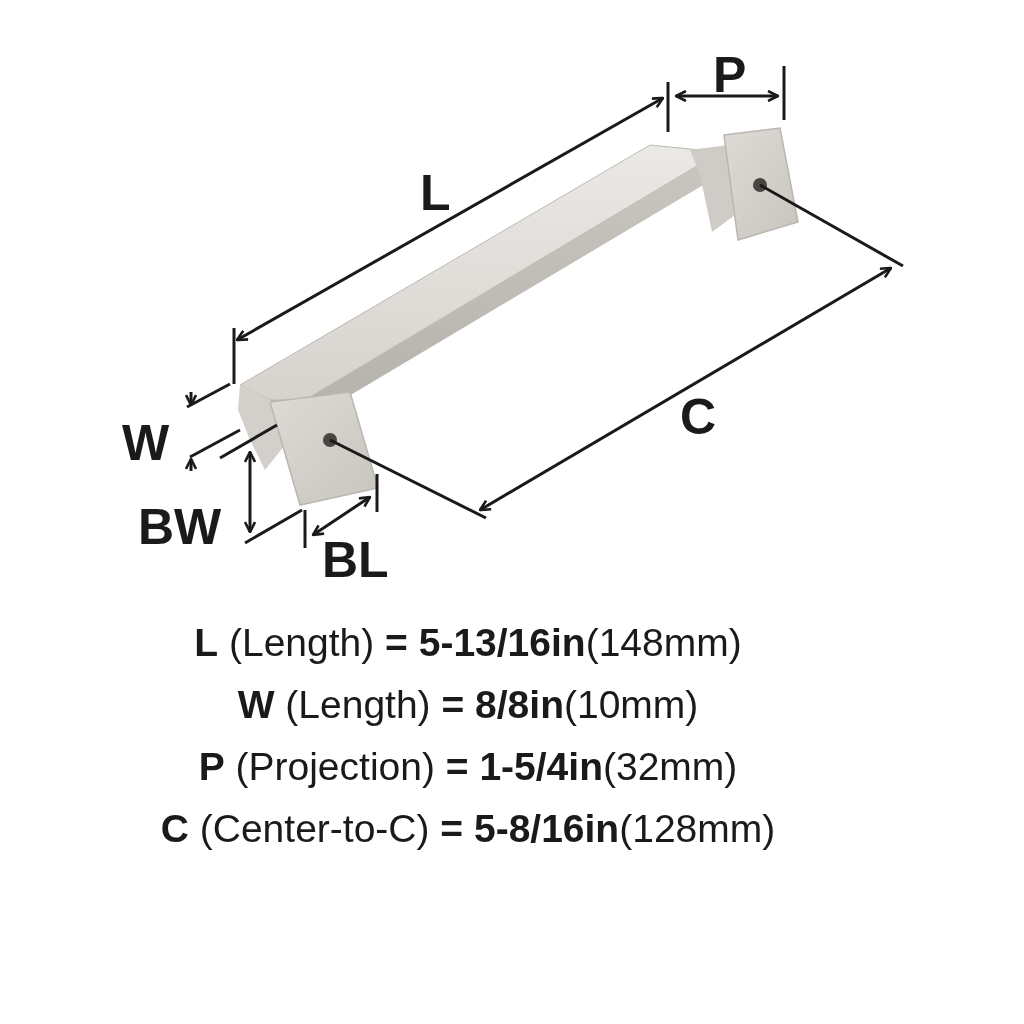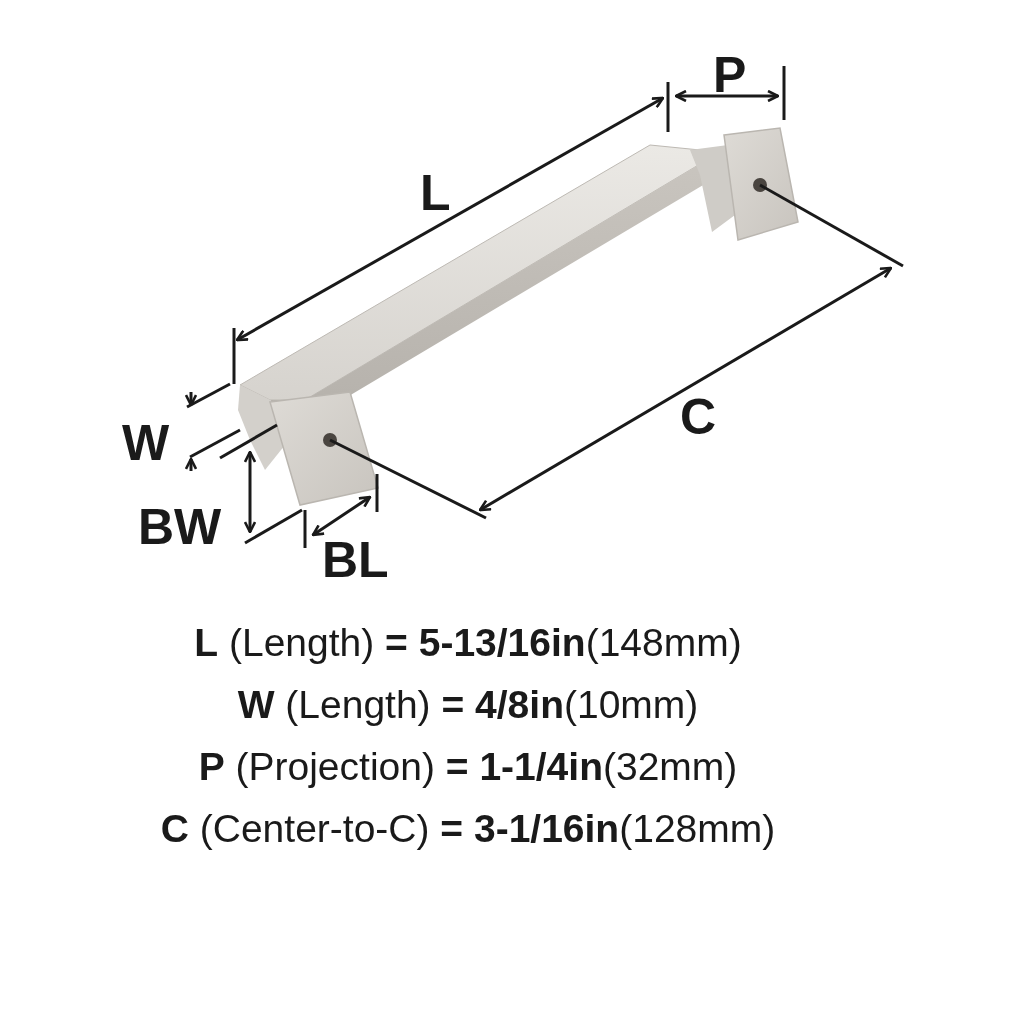--- a/index.html
+++ b/index.html
@@ -96,27 +96,27 @@
   <div class="spec-row">
     <span class="code">L</span>
     <span class="name">(Length)</span>
     <span class="eq">=</span>
     <span class="imp">5-13/16in</span><span class="met">(148mm)</span>
   </div>
   <div class="spec-row">
     <span class="code">W</span>
     <span class="name">(Length)</span>
     <span class="eq">=</span>
-    <span class="imp">4/8in</span><span class="met">(10mm)</span>
+    <span class="imp">8/8in</span><span class="met">(10mm)</span>
   </div>
   <div class="spec-row">
     <span class="code">P</span>
     <span class="name">(Projection)</span>
     <span class="eq">=</span>
-    <span class="imp">1-1/4in</span><span class="met">(32mm)</span>
+    <span class="imp">1-5/4in</span><span class="met">(32mm)</span>
   </div>
   <div class="spec-row">
     <span class="code">C</span>
     <span class="name">(Center-to-C)</span>
     <span class="eq">=</span>
-    <span class="imp">3-1/16in</span><span class="met">(128mm)</span>
+    <span class="imp">5-8/16in</span><span class="met">(128mm)</span>
   </div>
 </div>
 
 </body></html>

